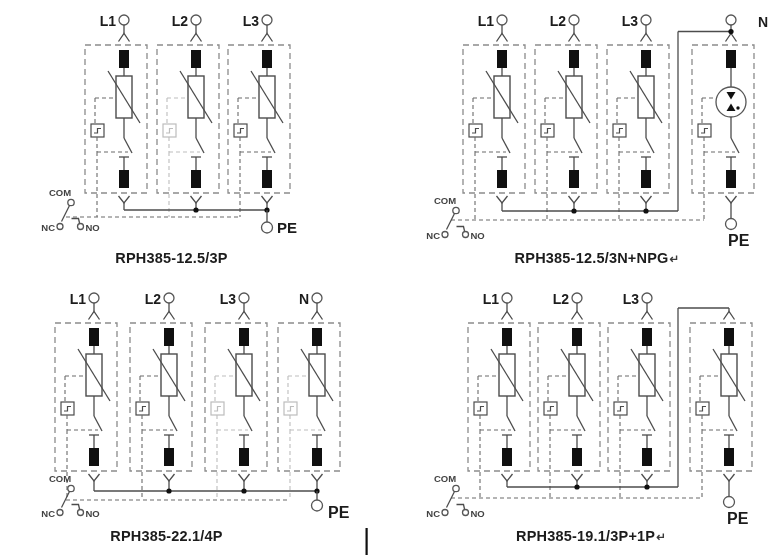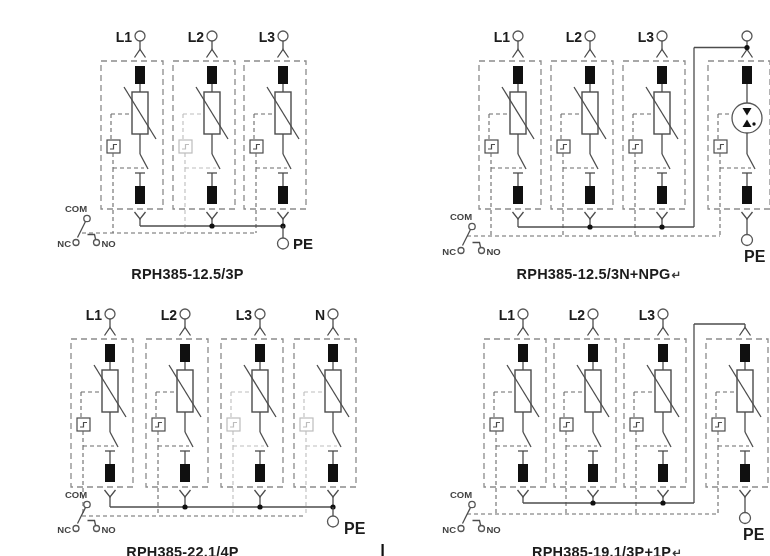--- a/index.html
+++ b/index.html
@@ -4,21 +4,21 @@
 <style>
   :root{
     --line:#4c4c4c; --box:#8c8c8c; --link:#6b6b6b; --faded:#bdbdbd;
     --blk:#101010; --txt:#1c1c1c; --swtxt:#424242; --bg:#ffffff;
   }
   html,body{margin:0;padding:0;background:#e8e8e8;}
   #sheet{
     position:relative;width:770px;height:556px;background:var(--bg);
     font-family:"Liberation Sans",sans-serif;overflow:hidden;
   }
-  .quad{position:absolute;width:385px;height:278px;margin:16px;padding:7px;}
+  .quad{position:absolute;width:385px;height:278px;margin:0;padding:7px;}
   .quad svg{position:absolute;left:0;top:0;}
   #q0{left:0;top:0;} #q1{left:385px;top:0;} #q2{left:0;top:278px;} #q3{left:385px;top:278px;}
   .caption{
     position:absolute;top:250px;transform:translateX(-50%);
     font-weight:bold;font-size:14.5px;color:var(--txt);white-space:nowrap;
     letter-spacing:.2px;
   }
   .caption .suffix{font-size:11.5px;font-weight:600;color:#3a3a3a;margin-left:1px;}
   
   .w{stroke:var(--line);stroke-width:1.3;fill:none;}
@@ -339,21 +339,21 @@
           <text x="60" y="196" class="sw" text-anchor="middle">COM</text>
           <circle cx="71" cy="202.5" r="3.2" class="cir"></circle>
           <line x1="69.5" y1="205.5" x2="61.5" y2="221.5" class="w"></line>
           <circle cx="60" cy="226.5" r="3" class="cir"></circle>
           <text x="55" y="230.5" class="sw" text-anchor="end">NC</text>
           <circle cx="80.5" cy="226.5" r="3" class="cir"></circle>
           <text x="85.5" y="230.5" class="sw" text-anchor="start">NO</text>
           <polyline points="71.5,218.5 78.5,218.5 79.5,223" class="w"></polyline>
         </g>
       </svg>
-    <div class="caption" id="cap-1" style="left: 198px;"><span>RPH385-12.5/3N+NPG</span><span class="suffix">↵</span></div>
+    <div class="caption" id="cap-1" style="left: 212px;"><span>RPH385-12.5/3N+NPG</span><span class="suffix">↵</span></div>
   </figure>
 
   <figure class="quad" id="q2">
     <svg id="svg-2" viewBox="0 0 385 278" width="385" height="278">
         <g>
           <line x1="66" y1="222" x2="290" y2="222" class="lk"></line>
         </g>
         <g>
           <rect x="55" y="45" width="62" height="148" class="bx"></rect>
           <g>

